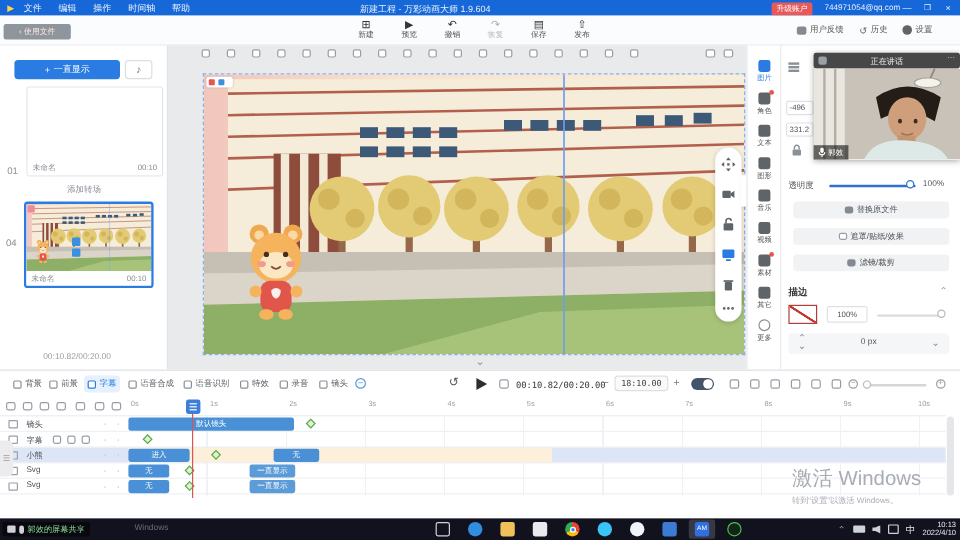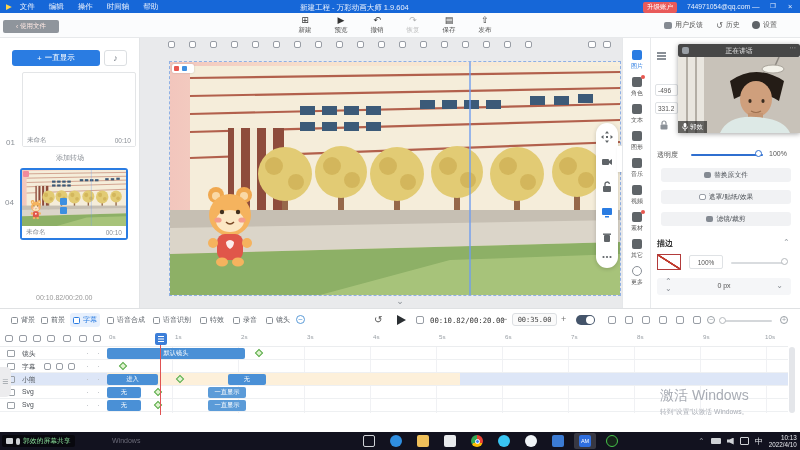--- a/index.html
+++ b/index.html
@@ -452,21 +452,21 @@
         <span class="tico"></span>
         <span>镜头</span>
       </div>
     <span style="position:absolute;left:296px;top:6px;width:9px;height:9px;border:1px solid #5b9bd8;border-radius:50%;color:#5b9bd8;font-size:8px;line-height:7px;text-align:center">−</span>
 
     <span style="position:absolute;left:374px;top:5px;color:#555;font-size:10px">↺</span>
     <span style="position:absolute;left:397px;top:6px;width:0;height:0;border-left:9px solid #2b2f33;border-top:5px solid transparent;border-bottom:5px solid transparent"></span>
     <span class="phl" style="left:416px;top:7px;width:8px;height:8px"></span>
     <span class="txt mono" style="left:430px;top:7px;color:#333;font-size:7.3px">00:10.82/00:20.00</span>
     <span style="position:absolute;left:502px;top:5px;color:#777;font-size:9px">−</span>
-    <div style="position:absolute;left:512px;top:4px;width:45px;height:13px;border:1px solid #dcdfe2;border-radius:3px;background:#fafafa;text-align:center;font-size:7px;color:#444;line-height:13px" class="mono">00:35.00</div>
+    <div style="position:absolute;left:512px;top:4px;width:45px;height:13px;border:1px solid #dcdfe2;border-radius:3px;background:#fafafa;text-align:center;font-size:7px;color:#444;line-height:13px" class="mono">18:10.00</div>
     <span style="position:absolute;left:561px;top:5px;color:#777;font-size:9px">+</span>
     <div style="position:absolute;left:576px;top:6px;width:19px;height:10px;background:#44546a;border-radius:5px">
         <span style="position:absolute;right:1px;top:1px;width:8px;height:8px;background:#fff;border-radius:50%"></span>
       </div>
     <span class="phl" style="left:608px;top:7px;width:8px;height:8px"></span>
     <span class="phl" style="left:625px;top:7px;width:8px;height:8px"></span>
     <span class="phl" style="left:642px;top:7px;width:8px;height:8px"></span>
     <span class="phl" style="left:659px;top:7px;width:8px;height:8px"></span>
     <span class="phl" style="left:676px;top:7px;width:8px;height:8px"></span>
     <span class="phl" style="left:693px;top:7px;width:8px;height:8px"></span>
@@ -552,21 +552,21 @@
         <span class="dia" style="left:155px"></span>
         <div class="bar" style="left:208px;width:38px;background:#5b9bd8">一直显示</div>
       </div>
     </div>
 
     <div style="position:absolute;left:160px;top:36px;width:1.4px;height:70px;background:#e05252;z-index:5"></div>
     <div style="position:absolute;left:0;top:58px;width:11px;height:30px;background:#ececee;border-radius:0 5px 5px 0;color:#9aa0a6;font-size:7px;display:flex;align-items:center;justify-content:center">☰</div>
     <div style="position:absolute;left:789px;top:38px;width:6px;height:66px;background:#e4e6ea;border-radius:3px"></div>
 
     <div style="position:absolute;left:660px;top:78px;color:#a8acb4">
-      <div style="font-size:14px">激活 Windows</div>
+      <div style="font-size:17px">激活 Windows</div>
       <div style="font-size:6.8px;margin-top:2px">转到“设置”以激活 Windows。</div>
     </div>
   </div>
 
   <div class="taskbar">
     <div style="position:absolute;left:2px;top:3px;display:flex;gap:3px;align-items:center;height:12px;background:rgba(0,0,0,.55);padding:0 4px;border-radius:2px">
       <span style="width:7px;height:6px;background:#cfd2d6;border-radius:1px"></span>
       <span style="width:4px;height:7px;background:#cfd2d6;border-radius:2px"></span>
       <span style="color:#8be29b;font-size:6.8px">郭效的屏幕共享</span>
     </div>

